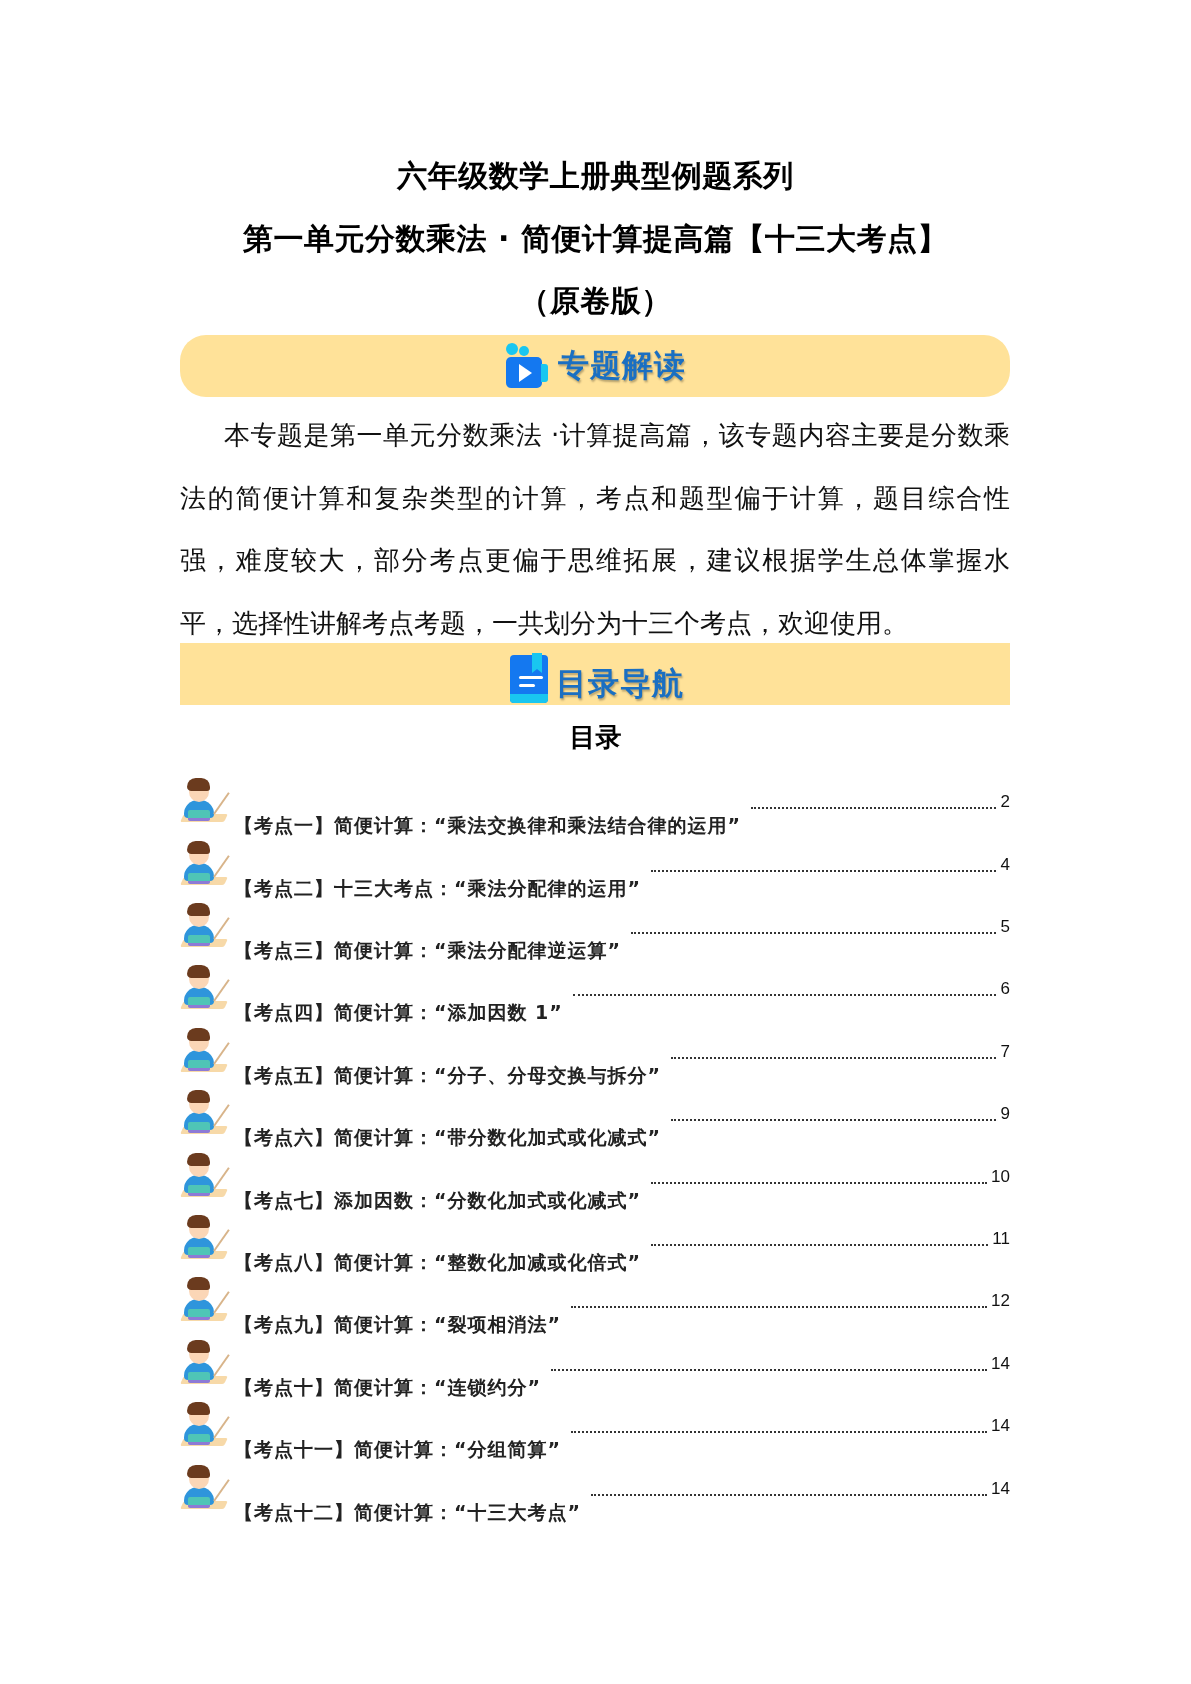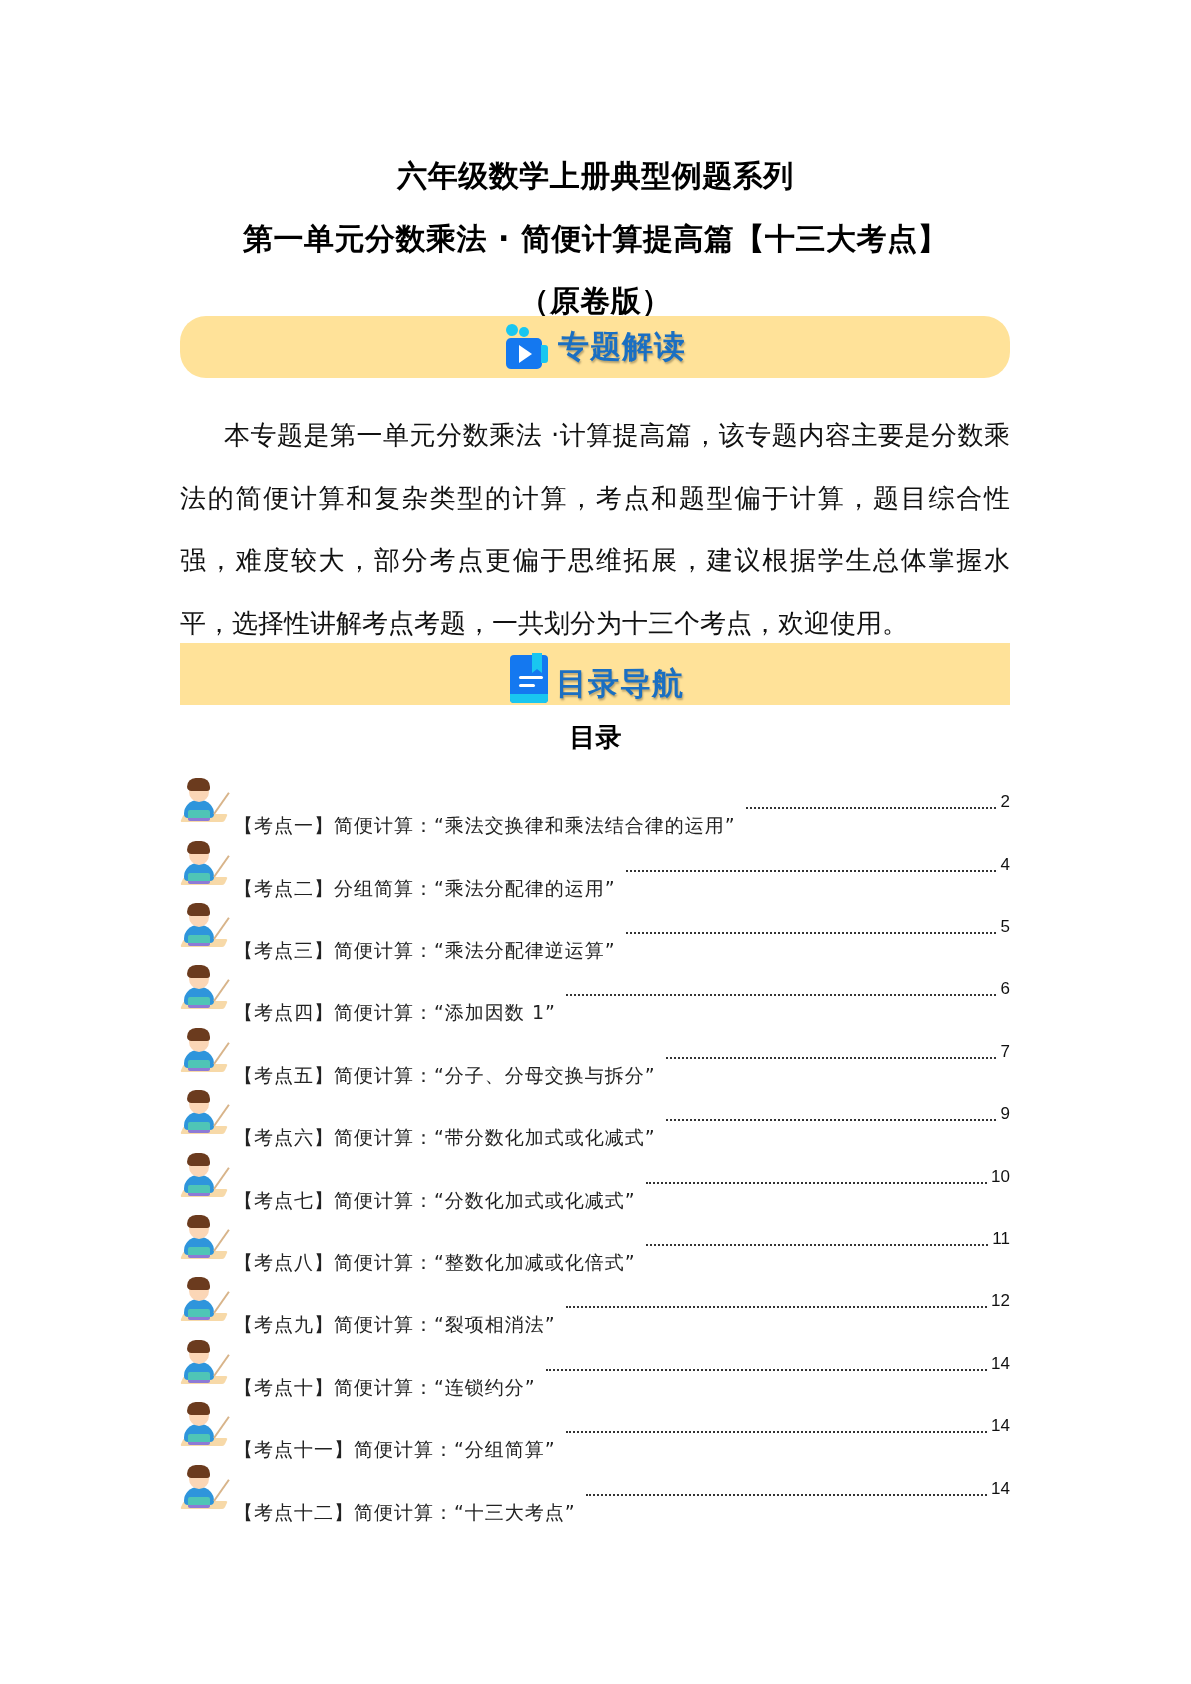--- a/index.html
+++ b/index.html
@@ -8,21 +8,21 @@
   .page { position: absolute; left: 0; top: 0; width: 1191px; height: 1684px; padding-left: 12px; }
 
   .title { position: absolute; left: 0; width: 1191px; text-align: center;
            font-weight: bold; color: #000; font-size: 30px; letter-spacing: 0.5px; }
   .t1 { top: 156px; }
   .t2 { top: 219px; }
   .t3 { top: 281px; }
 
   .banner { position: absolute; left: 180px; width: 830px; height: 62px;
             background: #ffe299; display: flex; align-items: center; justify-content: center; }
-  .banner1 { top: 316px; border-radius: 26px; }
+  .banner1 { top: 335px; border-radius: 26px; }
   .banner2 { top: 643px; align-items: flex-end; }
   .banner-text { font-size: 31px; font-weight: bold; color: #1a6fc2;
                  text-shadow: 1px 2px 2px rgba(0,0,0,0.28); margin-left: 4px; letter-spacing: 1px; }
 
   .video-icon { position: relative; width: 50px; height: 46px; }
   .video-icon .dot1 { position: absolute; left: 2px; top: 0; width: 12px; height: 12px; border-radius: 50%; background: #19c6f0; }
   .video-icon .dot2 { position: absolute; left: 15px; top: 3px; width: 10px; height: 10px; border-radius: 50%; background: #19c6f0; }
   .video-icon .body { position: absolute; left: 2px; top: 14px; width: 36px; height: 31px; border-radius: 5px; background: #1478f0; }
   .video-icon .lens { position: absolute; left: 37px; top: 21px; width: 7px; height: 18px; background: #19c6f0; border-radius: 0 3px 3px 0; }
   .video-icon .play { position: absolute; left: 15px; top: 21px; width: 0; height: 0;
@@ -46,21 +46,21 @@
   .toc { position: absolute; left: 180px; top: 771px; width: 830px; }
   .toc-row { height: 62.4px; display: flex; align-items: center; position: relative; }
   .toc-link { display: flex; align-items: center; width: 100%; text-decoration: none; color: #111; }
   .avatar { position: relative; width: 50px; height: 52px; flex: 0 0 50px; margin-right: 4px; }
   .avatar .desk { position: absolute; left: 2px; top: 38px; width: 44px; height: 8px; background: #f7d9a8; transform: skewX(-25deg); border-radius: 2px; }
   .avatar .torso { position: absolute; left: 4px; top: 24px; width: 30px; height: 18px; background: #2e95dc; border-radius: 14px 14px 4px 4px; }
   .avatar .book { position: absolute; left: 8px; top: 34px; width: 22px; height: 8px; background: #4fc5b6; border-radius: 2px; border-bottom: 3px solid #8d7ad6; }
   .avatar .face { position: absolute; left: 9px; top: 6px; width: 20px; height: 20px; background: #fbd6b6; border-radius: 50%; }
   .avatar .hair { position: absolute; left: 7px; top: 2px; width: 23px; height: 13px; background: #6b3b1e; border-radius: 12px 12px 4px 6px; }
   .avatar .pointer { position: absolute; left: 33px; top: 12px; width: 2px; height: 26px; background: #d8b48a; transform: rotate(35deg); transform-origin: bottom; }
-  .toc-text { font-size: 19px; font-weight: normal; color: #222; white-space: nowrap; letter-spacing: 1px; margin-top: 48px; }
+  .toc-text { font-size: 19px; font-weight: bold; color: #222; white-space: nowrap; letter-spacing: 1px; margin-top: 48px; }
   .toc-dots { flex: 1 1 auto; border-bottom: 2px dotted #333; margin: 0 4px 0 10px; height: 12px; }
   .toc-page { font-family: "Liberation Sans", sans-serif; font-size: 17px; color: #111; min-width: 10px; text-align: right; }
 </style>
 </head>
 <body>
 
 <div class="page">
 
   <div class="title t1">六年级数学上册典型例题系列</div>
   <div class="title t3">（原卷版）</div>
@@ -112,21 +112,21 @@
     <div class="toc-row">
         <a class="toc-link">
           <span class="avatar">
             <span class="desk"></span>
             <span class="torso"></span>
             <span class="book"></span>
             <span class="face"></span>
             <span class="hair"></span>
             <span class="pointer"></span>
           </span>
-          <span class="toc-text">【考点二】分组简算：“乘法分配律的运用”</span>
+          <span class="toc-text">【考点二】十三大考点：“乘法分配律的运用”</span>
           <span class="toc-dots"></span>
           <span class="toc-page">4</span>
         </a>
       </div>
     <div class="toc-row">
         <a class="toc-link">
           <span class="avatar">
             <span class="desk"></span>
             <span class="torso"></span>
             <span class="book"></span>
@@ -187,21 +187,21 @@
     <div class="toc-row">
         <a class="toc-link">
           <span class="avatar">
             <span class="desk"></span>
             <span class="torso"></span>
             <span class="book"></span>
             <span class="face"></span>
             <span class="hair"></span>
             <span class="pointer"></span>
           </span>
-          <span class="toc-text">【考点七】简便计算：“分数化加式或化减式”</span>
+          <span class="toc-text">【考点七】添加因数：“分数化加式或化减式”</span>
           <span class="toc-dots"></span>
           <span class="toc-page">10</span>
         </a>
       </div>
     <div class="toc-row">
         <a class="toc-link">
           <span class="avatar">
             <span class="desk"></span>
             <span class="torso"></span>
             <span class="book"></span>

